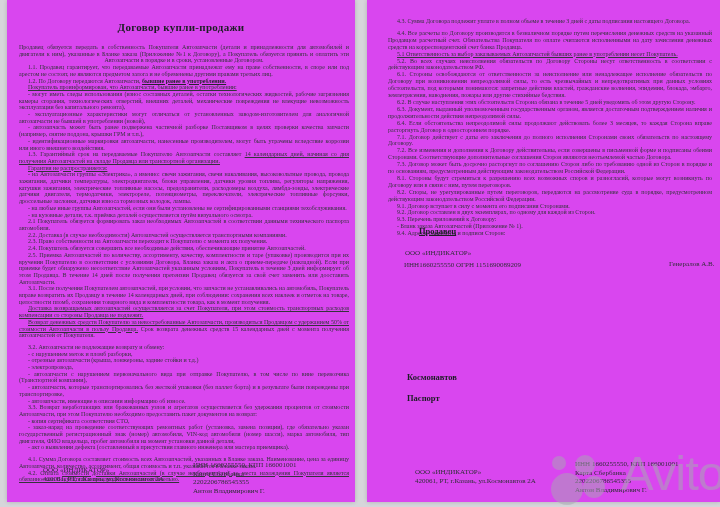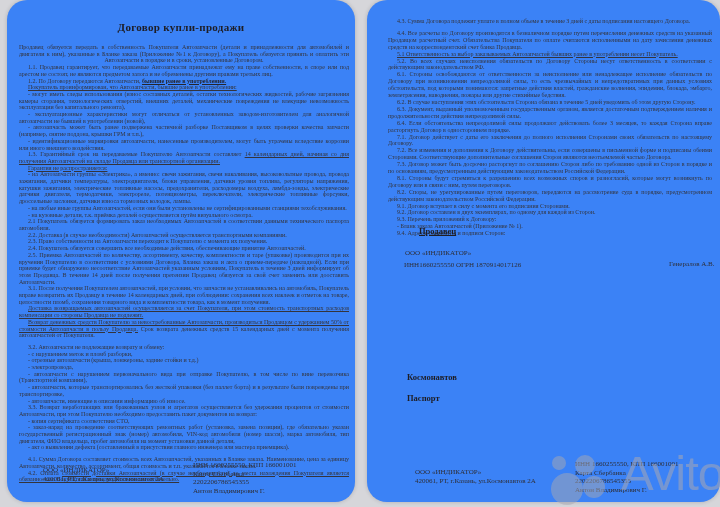--- a/index.html
+++ b/index.html
@@ -1,18 +1,18 @@
 <!DOCTYPE html>
 <html><head>
 <meta charset="utf-8">
 <style>
   html,body{margin:0;padding:0;background:#9a9aa0;}
   .screen{position:relative;width:720px;height:507px;background:#d6d6da;overflow:hidden;
           font-family:"Liberation Serif","DejaVu Serif",serif;color:#33333b;}
-  .page{position:absolute;top:0;bottom:5px;background:#3b82f6;box-shadow:0 0 4px rgba(0,0,0,.18);border-radius:20px;}
+  .page{position:absolute;top:0;bottom:5px;background:#d946ef;box-shadow:0 0 4px rgba(0,0,0,.18);}
   .page1{left:7px;width:348px;}
   .page2{left:367px;width:353px;}
   .doc-title{position:absolute;top:21px;left:0;right:0;text-align:center;
              font-size:11px;font-weight:bold;color:#1e1e26;letter-spacing:.3px;}
   .body-text{position:absolute;font-size:6px;text-align:justify;color:#34343c;}
   .p1body{left:12px;right:6px;top:44px;line-height:6.7px;}
   .p2body{left:21px;right:8px;top:18px;line-height:6.9px;}
   .para{margin:0;padding:0;}
   .para.ind{text-indent:9px;}
   .para.gap{margin-top:5px;}
@@ -110,21 +110,21 @@
         <p class="para ind"><span>8.2. Споры, не урегулированные путем переговоров, передаются на рассмотрение суда в порядке, предусмотренном действующим законодательством Российской Федерации.</span></p>
         <p class="para ind"><span>9.1. Договор вступает в силу с момента его подписания Сторонами.</span></p>
         <p class="para ind"><span>9.2. Договор составлен в двух экземплярах, по одному для каждой из Сторон.</span></p>
         <p class="para ind"><span>9.3. Перечень приложений к Договору:</span></p>
         <p class="para ind"><span>- Бланк заказа Автозапчастей (Приложение № 1).</span></p>
         <p class="para ind"><span>9.4. Адреса, реквизиты и подписи Сторон:</span></p>
       </div>
 
     <div class="blockhead seller-head">Продавец</div>
     <div class="seller-line seller-company">ООО «ИНДИКАТОР»</div>
-    <div class="seller-line seller-inn">ИНН1660255550 ОГРН 1870914017126</div>
+    <div class="seller-line seller-inn">ИНН1660255550 ОГРН 1151690089209</div>
     <div class="seller-line seller-sign">Генералов А.В.</div>
 
 
     <div class="blockhead buyer-head">Космонавтов</div>
     <div class="blockhead passport-head">Паспорт</div>
 
     <div class="footer f-left">
       <div>ООО «ИНДИКАТОР»</div>
       <div>420061, РТ, г.Казань, ул.Космонавтов 2А</div>
     </div>

